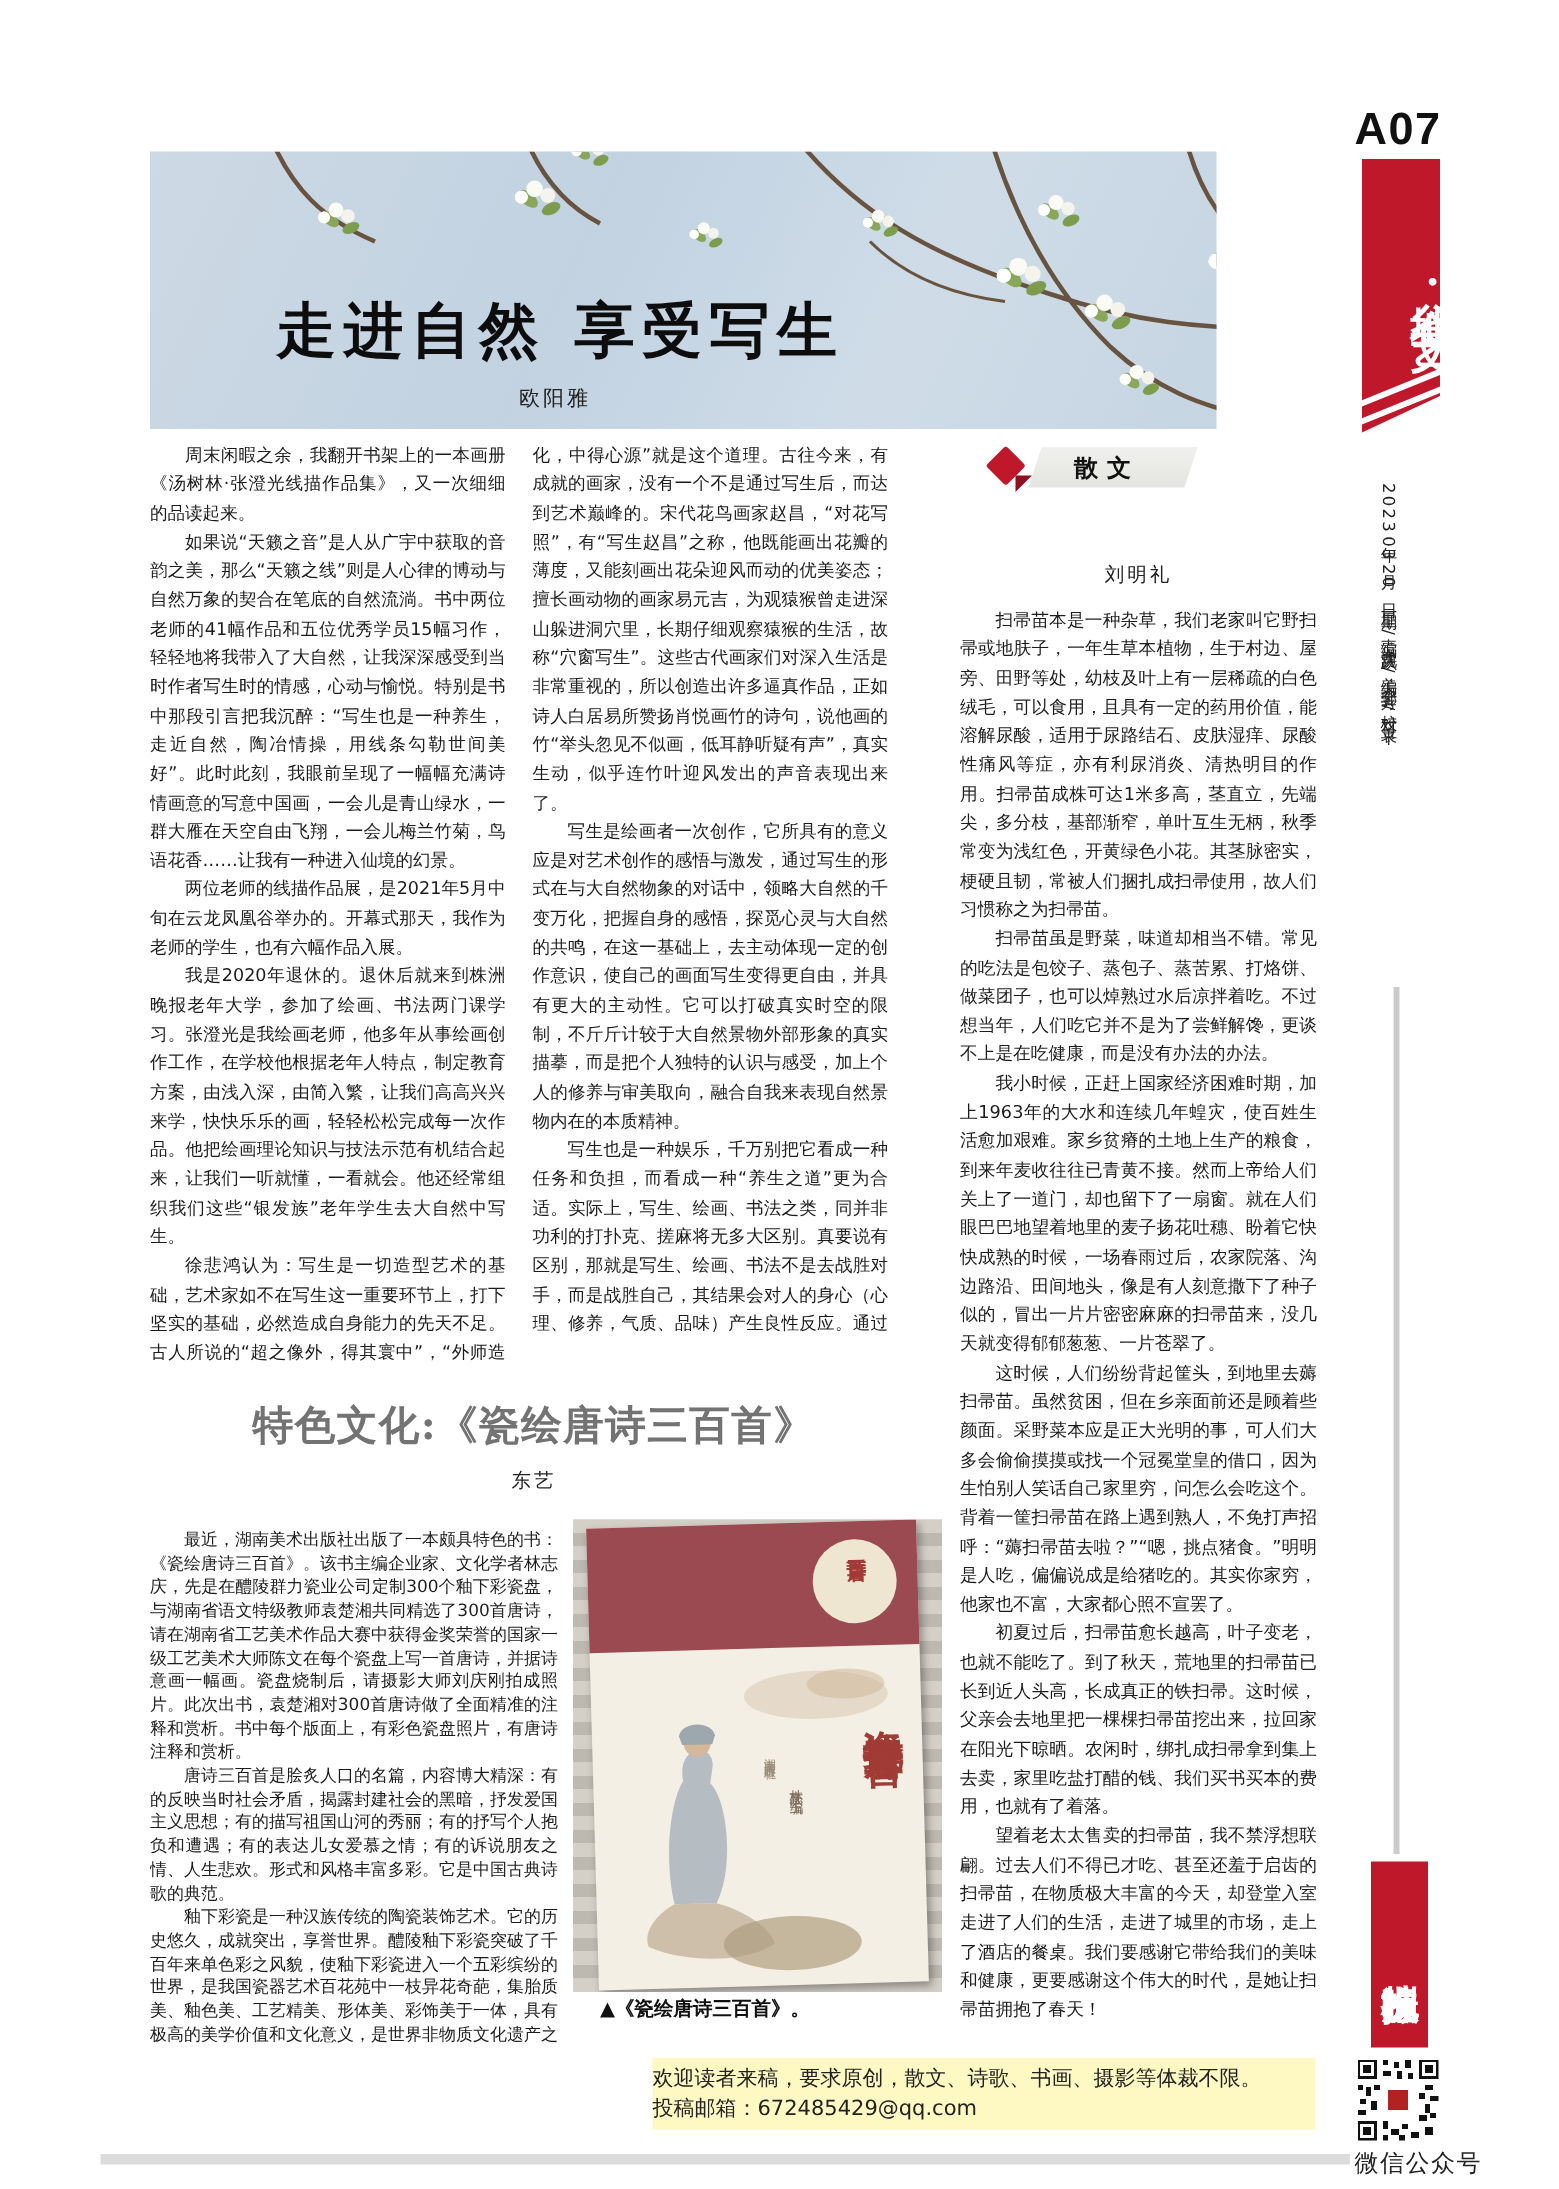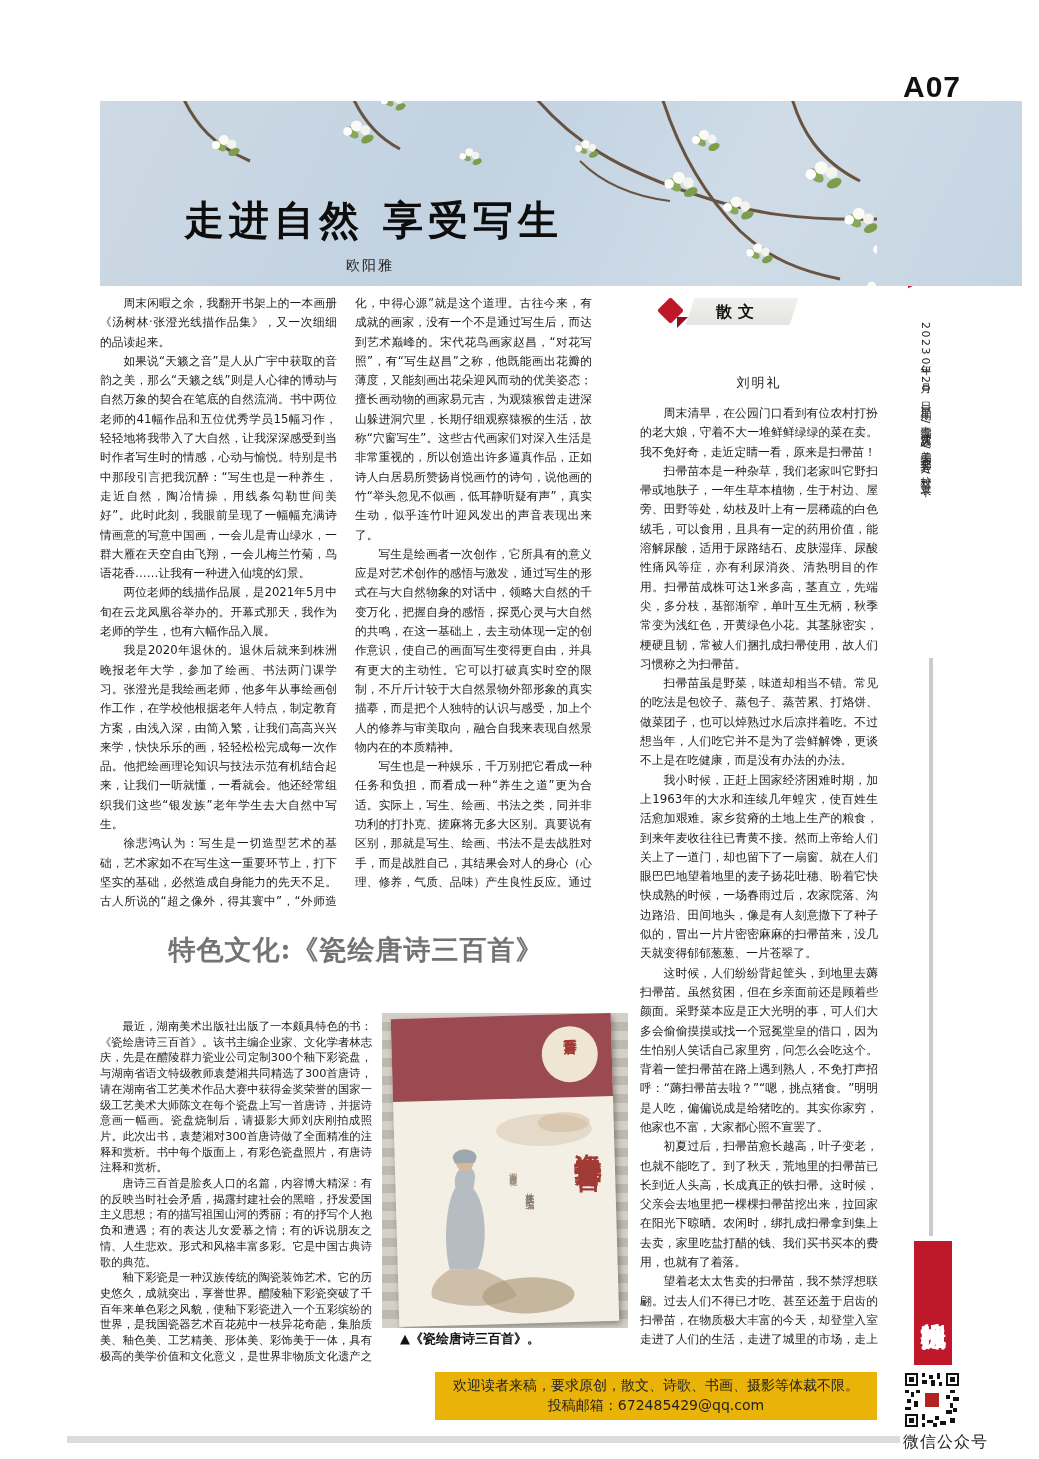--- a/index.html
+++ b/index.html
@@ -33,21 +33,21 @@
   .logo-block .vtxt {
     writing-mode:vertical-rl; font-family:"DejaVu Serif","Liberation Serif",serif;
     font-weight:bold; font-size:25px; color:#fff; line-height:38px; margin:4px auto 0;
     display:block; text-align:center; height:118px; letter-spacing:1px;
   }
   .qr { left:905px; top:1337px; width:54px; height:54px; }
   .wechat-label { left:903px; top:1396px; font-size:16px; color:#222; letter-spacing:1px;font-family:Liberation Serif, serif; }
 
   
   .photo {
-    left:100px; top:65px; width:922px; height:185px; overflow:hidden;
+    left:100px; top:65px; width:711px; height:185px; overflow:hidden;
     background:linear-gradient(115deg,#cdd9e4 0%,#c2d2e1 40%,#cfdce8 70%,#c6d5e2 100%);
   }
   .main-title {
     position:absolute; left:84px; top:92px;
     font-family:"DejaVu Serif","Liberation Serif",serif; font-weight:bold;
     font-size:40px; letter-spacing:5px; color:#0d0d0d; white-space:nowrap;
   }
   .main-author { position:absolute; left:246px; top:156px; font-size:14px; color:#222; letter-spacing:2px; }
 
   
@@ -120,23 +120,23 @@
     position:absolute; right:98px; top:150px; writing-mode:vertical-rl;
     font-size:8px; color:#9a8b7a; height:90px; letter-spacing:1px;
   }
   .book-caption {
     left:400px; top:1294px; width:228px; 
     font-size:13px; font-weight:bold; color:#111;
   }
 
   
   .notice {
-    left:435px; top:1336px; width:442px; height:48px; background:#eab308;
+    left:435px; top:1336px; width:442px; height:48px; background:#fef9c3;
     display:flex; flex-direction:column; justify-content:center; gap:2px;
-    font-size:14px; color:#222; text-align:center;
+    font-size:14px; color:#222; 
   }
   .footer-rule { left:67px; top:1400px; width:833px; height:7px; background:#dcdcdc; }
 </style>
 </head>
 <body>
 
 <div id="page">
 
   <div class="abs page-num">A07</div>
 
@@ -254,30 +254,30 @@
 
   <div class="abs marker-icon">
     <div class="marker-body"></div>
     <div class="marker-tip"></div>
   </div>
   <div class="abs essay-tag-strip"></div>
   <div class="abs essay-tag-label">散文</div>
 
   <div class="abs essay-author">刘明礼</div>
   <div class="abs essay-body">
-    <p>周末清早，在公园门口看到有位农村打扮的老大娘，守着不大一堆鲜鲜绿绿的菜在卖。我不免好奇，走近定睛一看，原来是扫帚苗！</p>
     <p>扫帚苗本是一种杂草，我们老家叫它野扫帚或地肤子，一年生草本植物，生于村边、屋旁、田野等处，幼枝及叶上有一层稀疏的白色绒毛，可以食用，且具有一定的药用价值，能溶解尿酸，适用于尿路结石、皮肤湿痒、尿酸性痛风等症，亦有利尿消炎、清热明目的作用。扫帚苗成株可达1米多高，茎直立，先端尖，多分枝，基部渐窄，单叶互生无柄，秋季常变为浅红色，开黄绿色小花。其茎脉密实，梗硬且韧，常被人们捆扎成扫帚使用，故人们习惯称之为扫帚苗。</p>
     <p>扫帚苗虽是野菜，味道却相当不错。常见的吃法是包饺子、蒸包子、蒸苦累、打烙饼、做菜团子，也可以焯熟过水后凉拌着吃。不过想当年，人们吃它并不是为了尝鲜解馋，更谈不上是在吃健康，而是没有办法的办法。</p>
     <p>我小时候，正赶上国家经济困难时期，加上1963年的大水和连续几年蝗灾，使百姓生活愈加艰难。家乡贫瘠的土地上生产的粮食，到来年麦收往往已青黄不接。然而上帝给人们关上了一道门，却也留下了一扇窗。就在人们眼巴巴地望着地里的麦子扬花吐穗、盼着它快快成熟的时候，一场春雨过后，农家院落、沟边路沿、田间地头，像是有人刻意撒下了种子似的，冒出一片片密密麻麻的扫帚苗来，没几天就变得郁郁葱葱、一片苍翠了。</p>
     <p>这时候，人们纷纷背起筐头，到地里去薅扫帚苗。虽然贫困，但在乡亲面前还是顾着些颜面。采野菜本应是正大光明的事，可人们大多会偷偷摸摸或找一个冠冕堂皇的借口，因为生怕别人笑话自己家里穷，问怎么会吃这个。背着一筐扫帚苗在路上遇到熟人，不免打声招呼：“薅扫帚苗去啦？”“嗯，挑点猪食。”明明是人吃，偏偏说成是给猪吃的。其实你家穷，他家也不富，大家都心照不宣罢了。</p>
     <p>初夏过后，扫帚苗愈长越高，叶子变老，也就不能吃了。到了秋天，荒地里的扫帚苗已长到近人头高，长成真正的铁扫帚。这时候，父亲会去地里把一棵棵扫帚苗挖出来，拉回家在阳光下晾晒。农闲时，绑扎成扫帚拿到集上去卖，家里吃盐打醋的钱、我们买书买本的费用，也就有了着落。</p>
     <p>望着老太太售卖的扫帚苗，我不禁浮想联翩。过去人们不得已才吃、甚至还羞于启齿的扫帚苗，在物质极大丰富的今天，却登堂入室走进了人们的生活，走进了城里的市场，走上了酒店的餐桌。我们要感谢它带给我们的美味和健康，更要感谢这个伟大的时代，是她让扫帚苗拥抱了春天！</p>
   </div>
 
   <div class="abs book-title">特色文化:《瓷绘唐诗三百首》</div>
+  <div class="abs book-author">东艺</div>
   <div class="abs book-body">
     <p>最近，湖南美术出版社出版了一本颇具特色的书：《瓷绘唐诗三百首》。该书主编企业家、文化学者林志庆，先是在醴陵群力瓷业公司定制300个釉下彩瓷盘，与湖南省语文特级教师袁楚湘共同精选了300首唐诗，请在湖南省工艺美术作品大赛中获得金奖荣誉的国家一级工艺美术大师陈文在每个瓷盘上写一首唐诗，并据诗意画一幅画。瓷盘烧制后，请摄影大师刘庆刚拍成照片。此次出书，袁楚湘对300首唐诗做了全面精准的注释和赏析。书中每个版面上，有彩色瓷盘照片，有唐诗注释和赏析。</p>
     <p>唐诗三百首是脍炙人口的名篇，内容博大精深：有的反映当时社会矛盾，揭露封建社会的黑暗，抒发爱国主义思想；有的描写祖国山河的秀丽；有的抒写个人抱负和遭遇；有的表达儿女爱慕之情；有的诉说朋友之情、人生悲欢。形式和风格丰富多彩。它是中国古典诗歌的典范。</p>
     <p>釉下彩瓷是一种汉族传统的陶瓷装饰艺术。它的历史悠久，成就突出，享誉世界。醴陵釉下彩瓷突破了千百年来单色彩之风貌，使釉下彩瓷进入一个五彩缤纷的世界，是我国瓷器艺术百花苑中一枝异花奇葩，集胎质美、釉色美、工艺精美、形体美、彩饰美于一体，具有极高的美学价值和文化意义，是世界非物质文化遗产之一。</p>
 
   </div>
 
   <div class="abs book-photo">
     <div class="book-cover">
       <div class="cover-band"></div>

